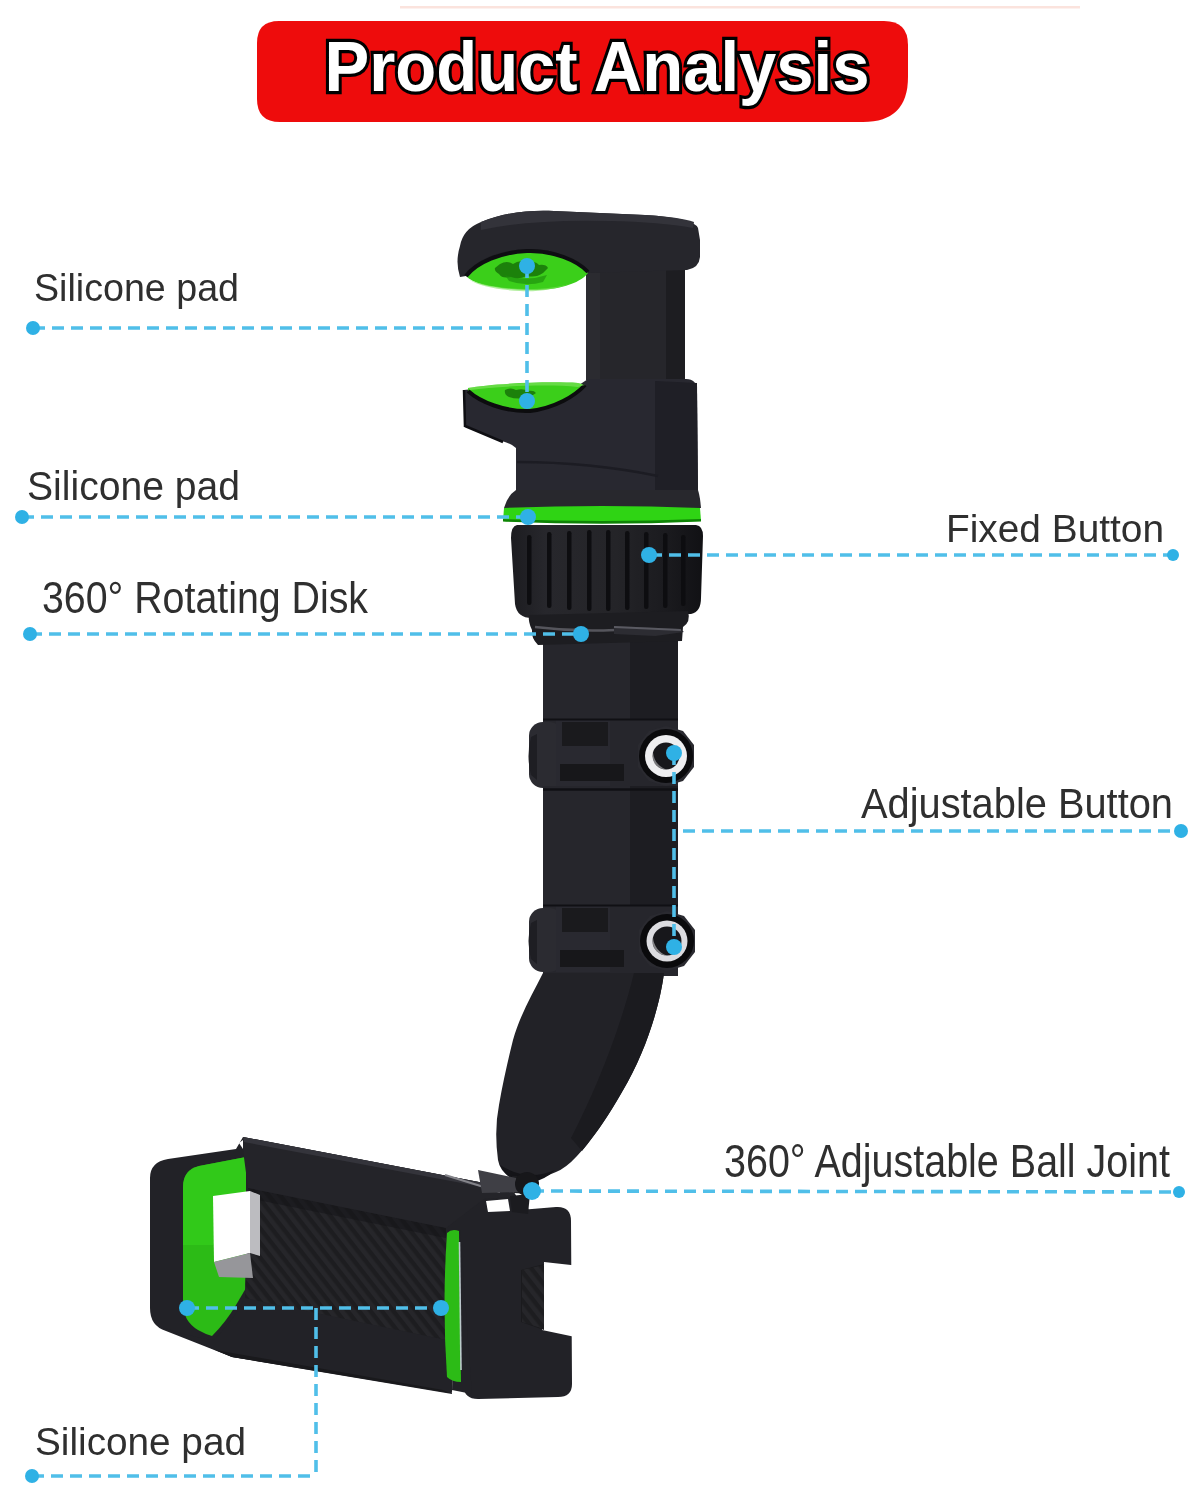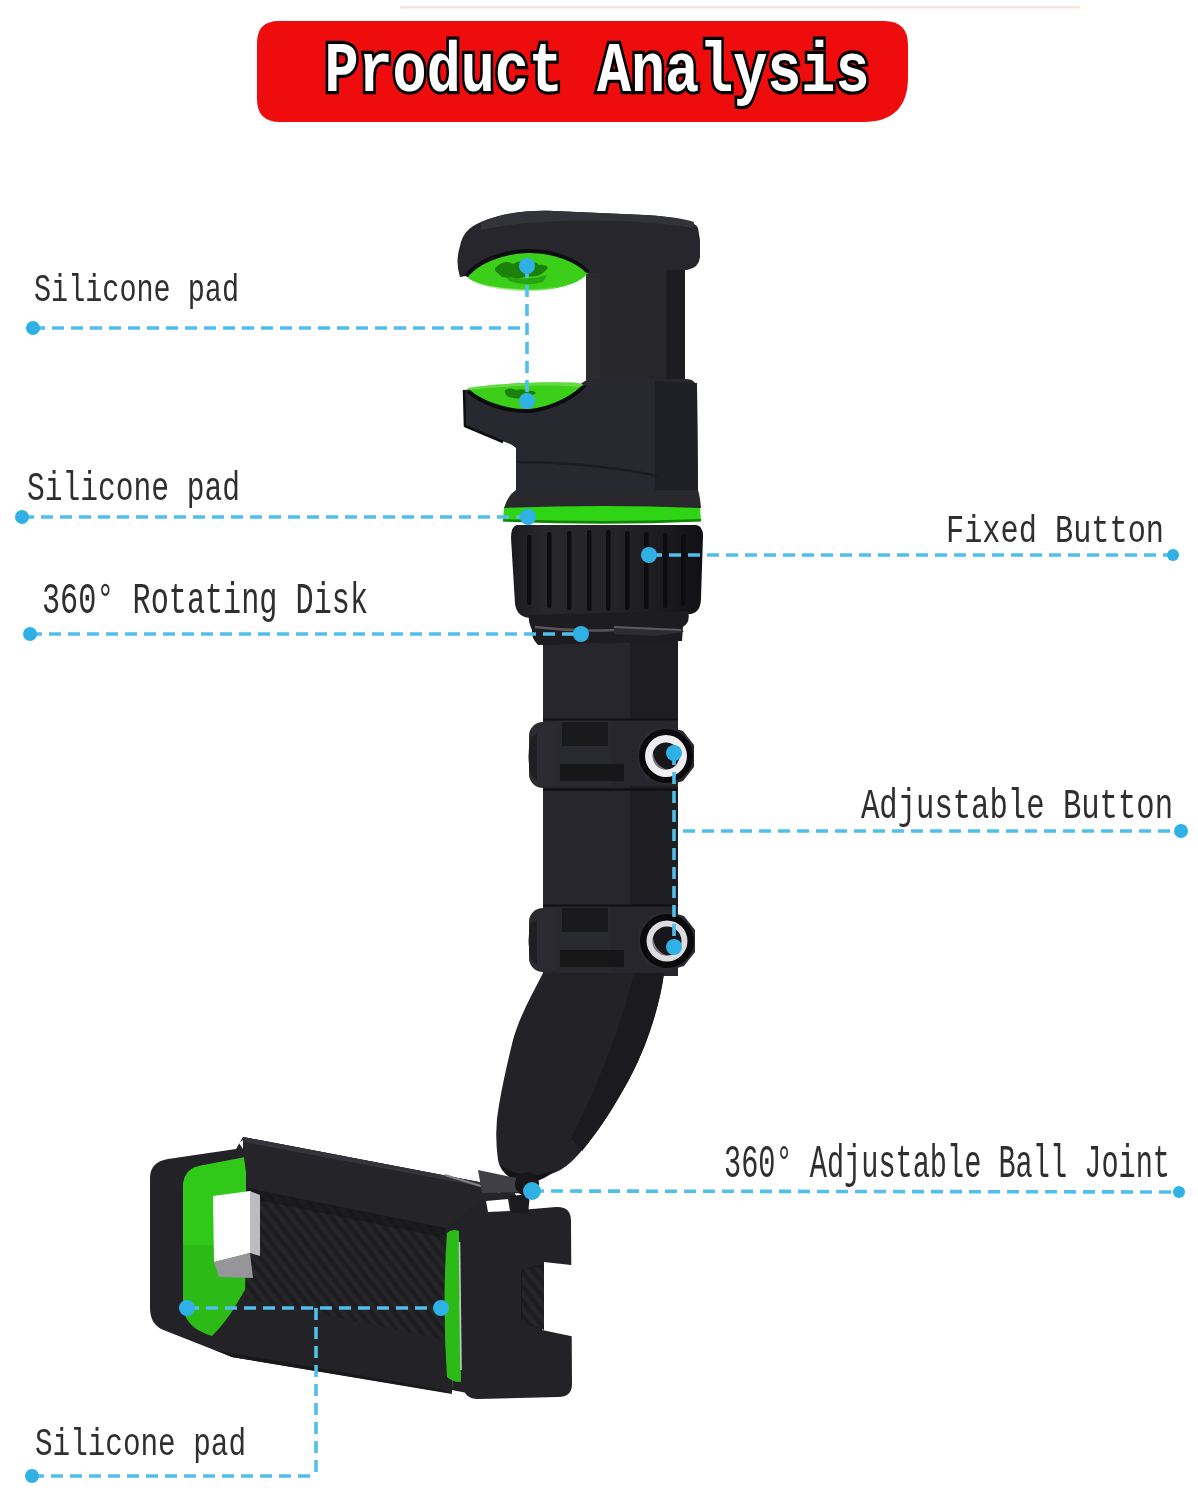--- a/index.html
+++ b/index.html
@@ -1,16 +1,16 @@
 <!DOCTYPE html>
 <html><head>
 <meta charset="utf-8">
 <style>
   html,body{margin:0;padding:0;background:#ffffff;}
-  #page{position:relative;width:1198px;height:1500px;background:#ffffff;overflow:hidden;font-family:Liberation Mono, monospace;}
+  #page{position:relative;width:1198px;height:1500px;background:#ffffff;overflow:hidden;font-family:Liberation Sans, sans-serif;}
 </style>
 </head>
 <body>
 <div id="page">
 <svg width="1198" height="1500" viewBox="0 0 1198 1500">
   <defs>
     <pattern id="carbon" width="9" height="9" patternUnits="userSpaceOnUse" patternTransform="rotate(-38)">
       <rect width="9" height="9" fill="#1d1d20"></rect>
       <rect width="4.5" height="9" fill="#26262a"></rect>
     </pattern>

